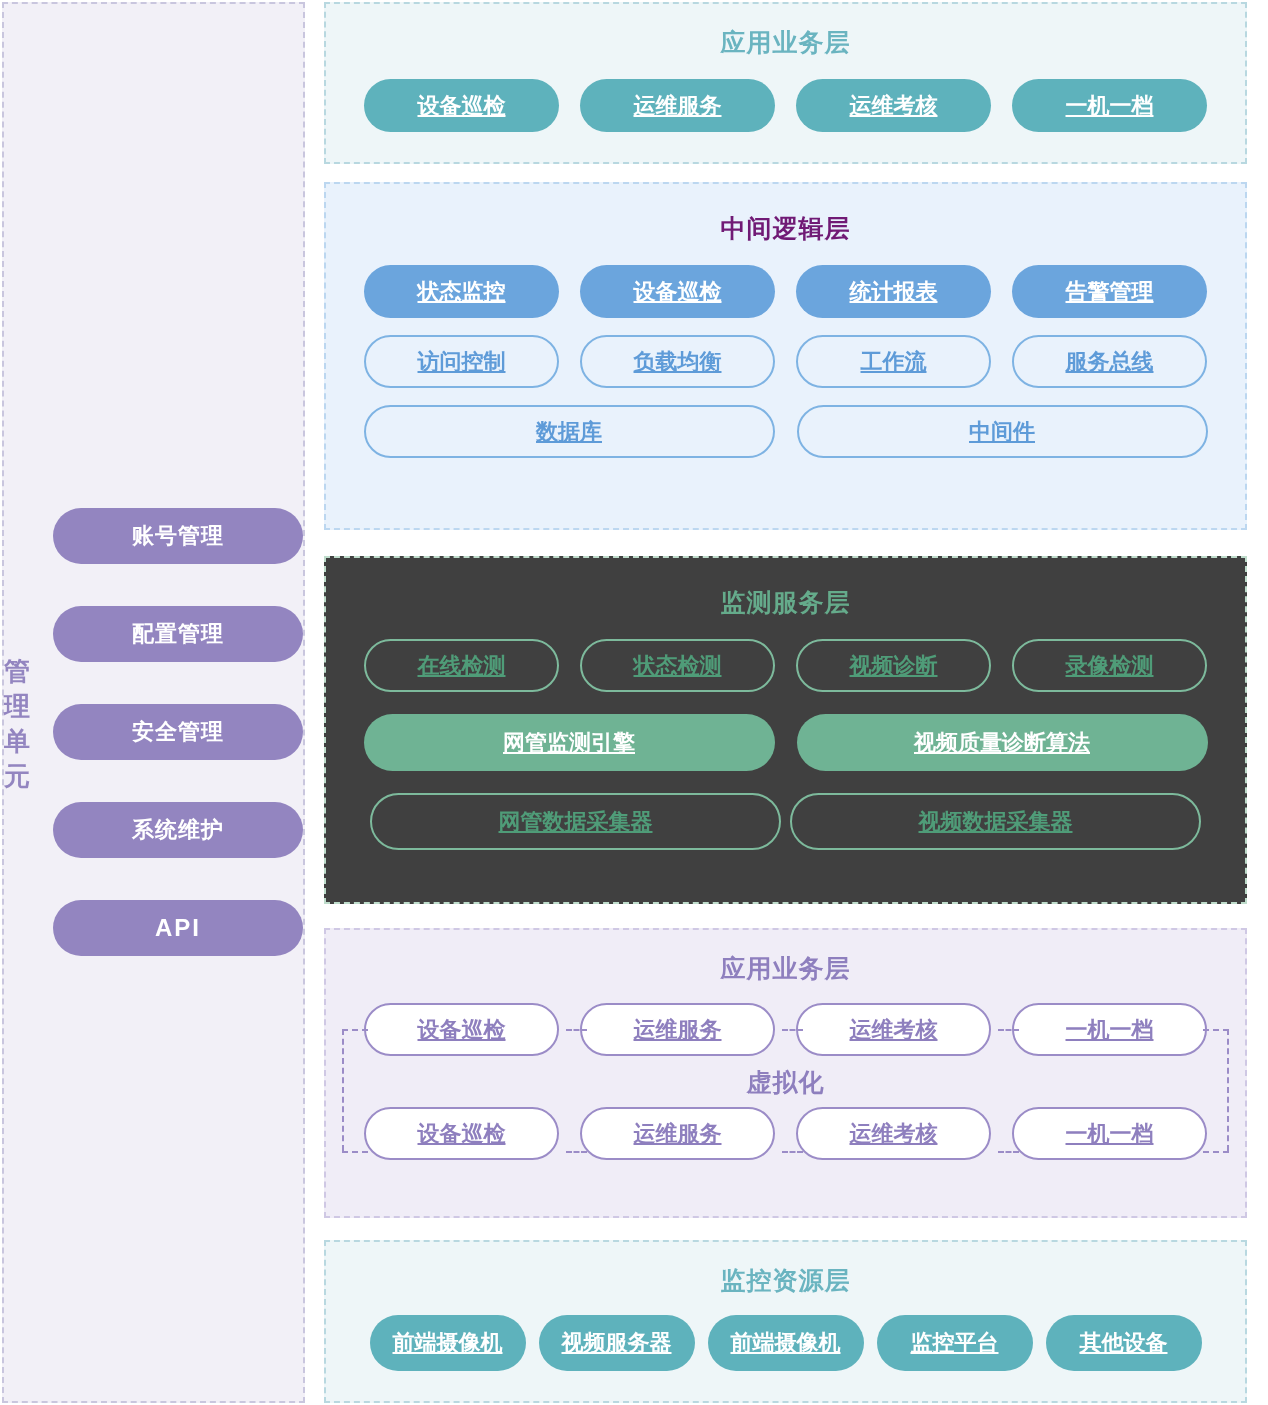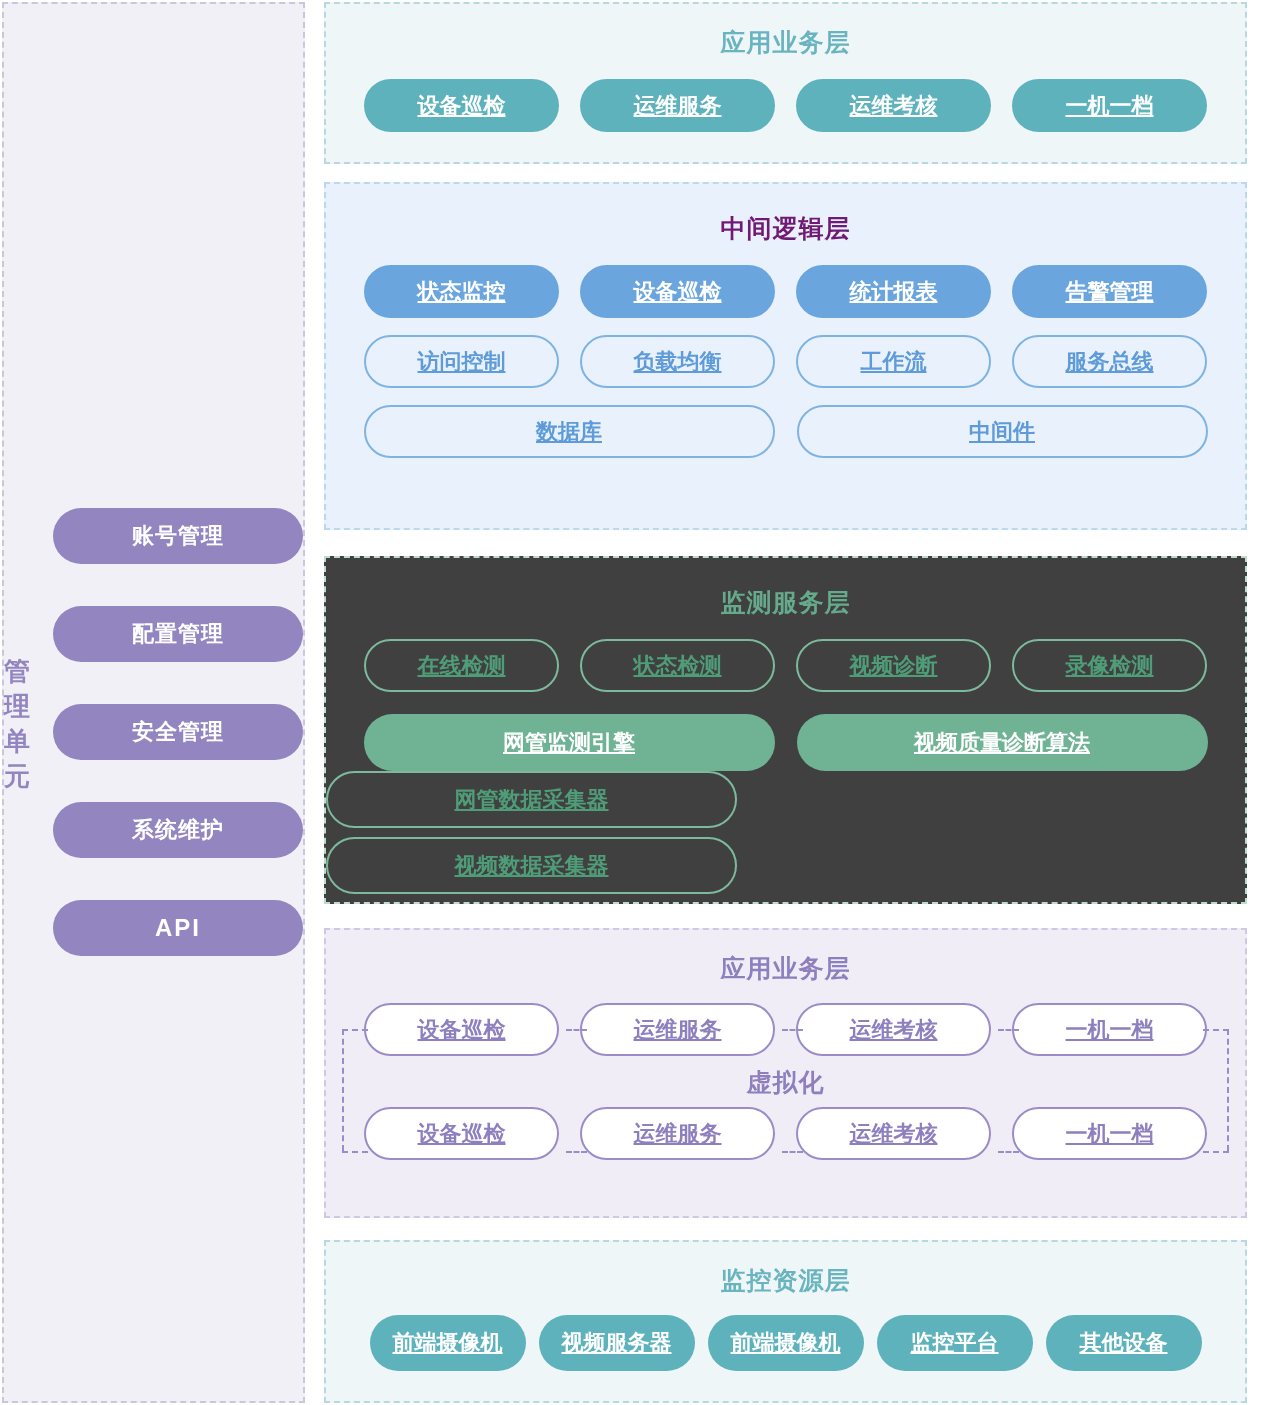--- a/index.html
+++ b/index.html
@@ -155,21 +155,21 @@
   #layer-middle .row-c { margin-top: 17px; gap: 22px; }
   #layer-middle .row-c .pill { width: 411px; }
 
   
   #layer-monitor { top: 556px; height: 348px; }
   #layer-monitor .layer-title { margin-top: 28px; }
   #layer-monitor .row-a { margin-top: 20px; gap: 21px; }
   #layer-monitor .row-a .pill { width: 195px; }
   #layer-monitor .row-b { margin-top: 22px; gap: 22px; }
   #layer-monitor .row-b .pill { width: 411px; height: 57px; border-radius: 29px; }
-  #layer-monitor .row-c { gap: 9px; flex-direction: column; }
+  #layer-monitor .row-c { margin-top: 22px; gap: 9px; }
   #layer-monitor .row-c .pill { width: 411px; height: 57px; border-radius: 29px; }
 
   
   #layer-virt { top: 928px; height: 290px; }
   #layer-virt .layer-title { margin-top: 22px; }
   #layer-virt .title-virt { margin-top: 10px; margin-bottom: 8px; }
   #layer-virt .row { gap: 21px; }
   #layer-virt .row-a { margin-top: 18px; }
   #layer-virt .pill { width: 195px; }
 

